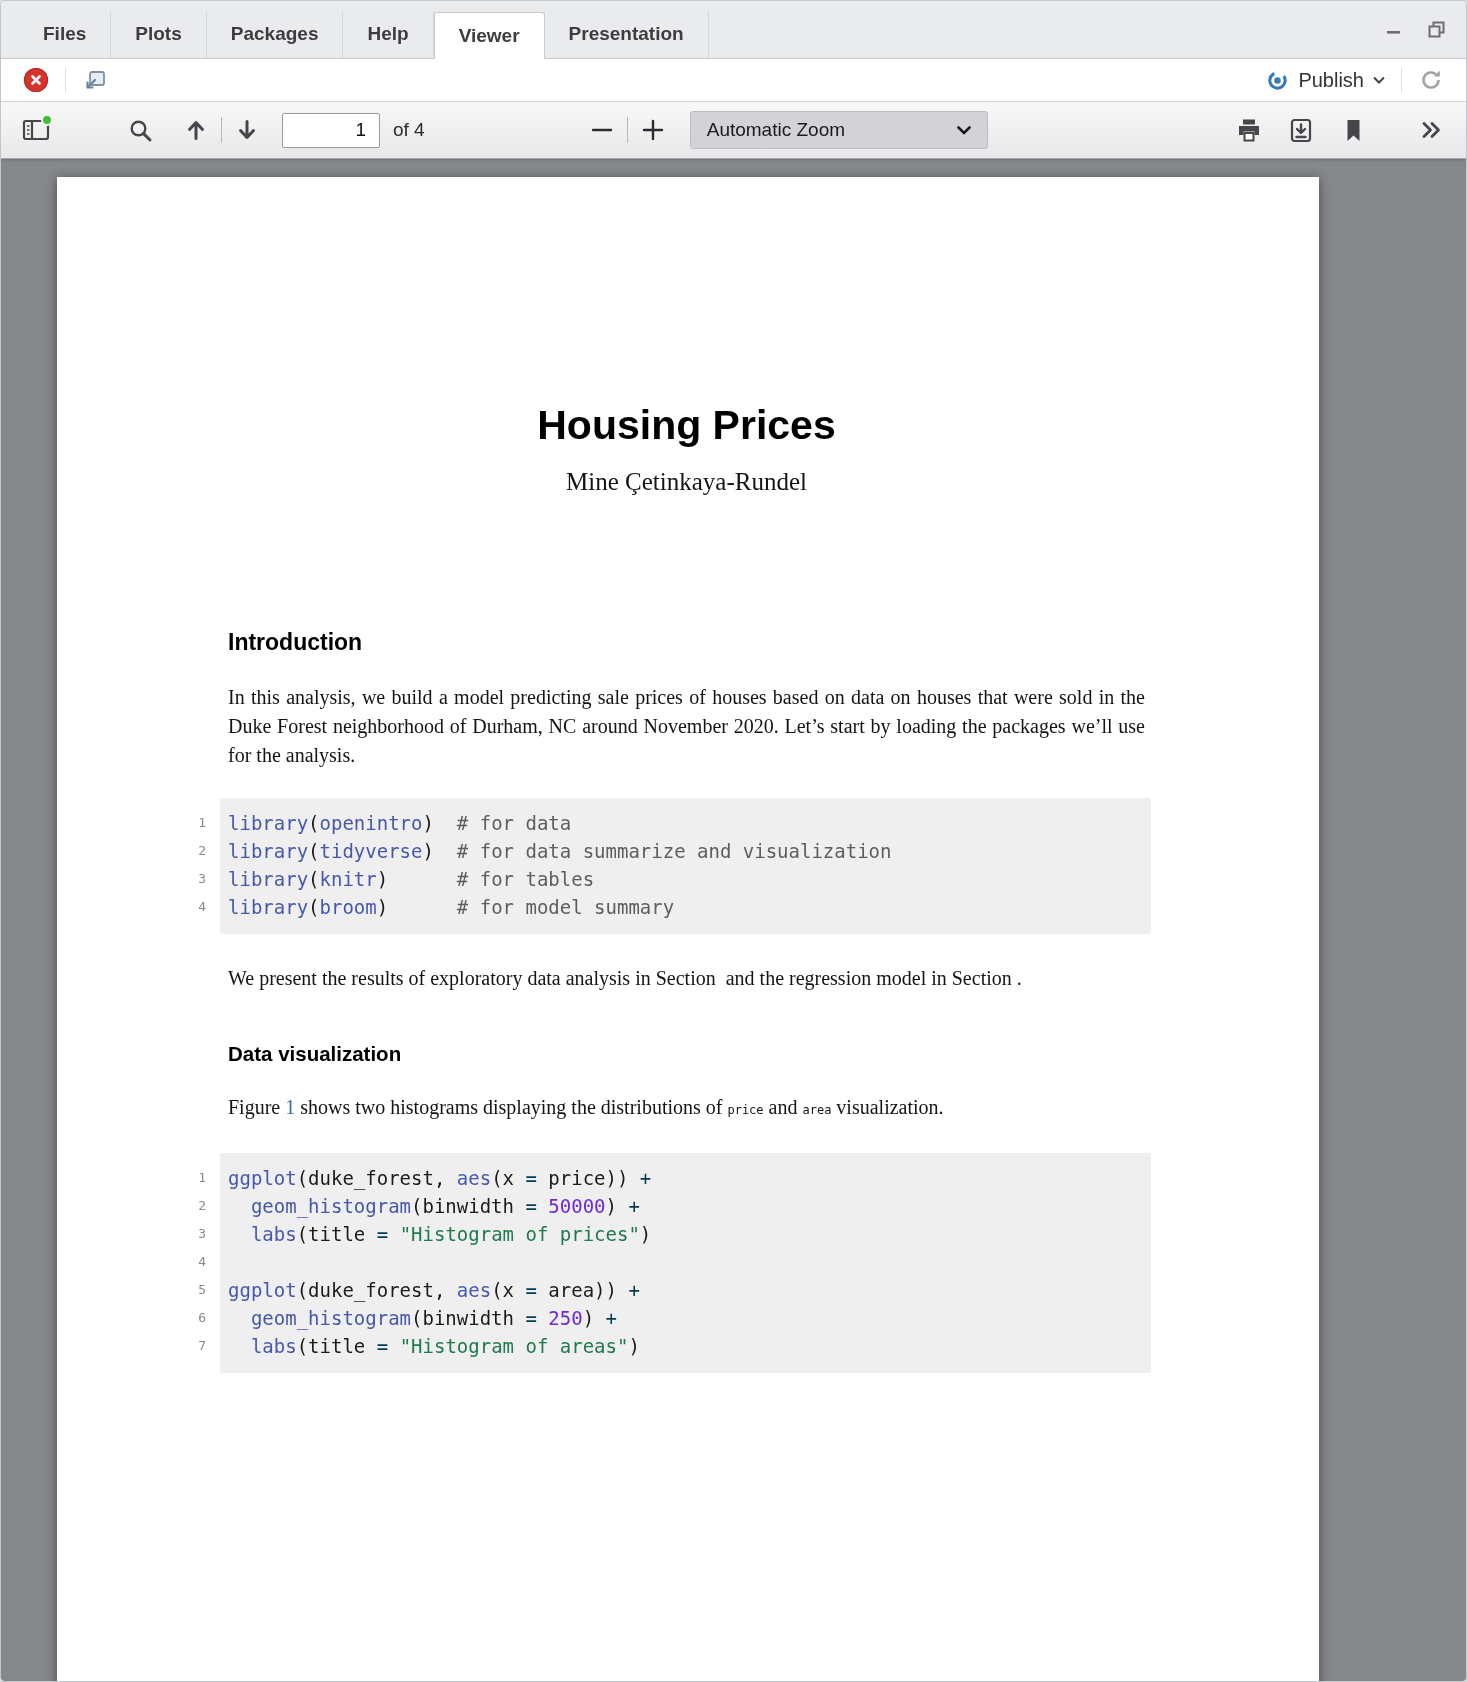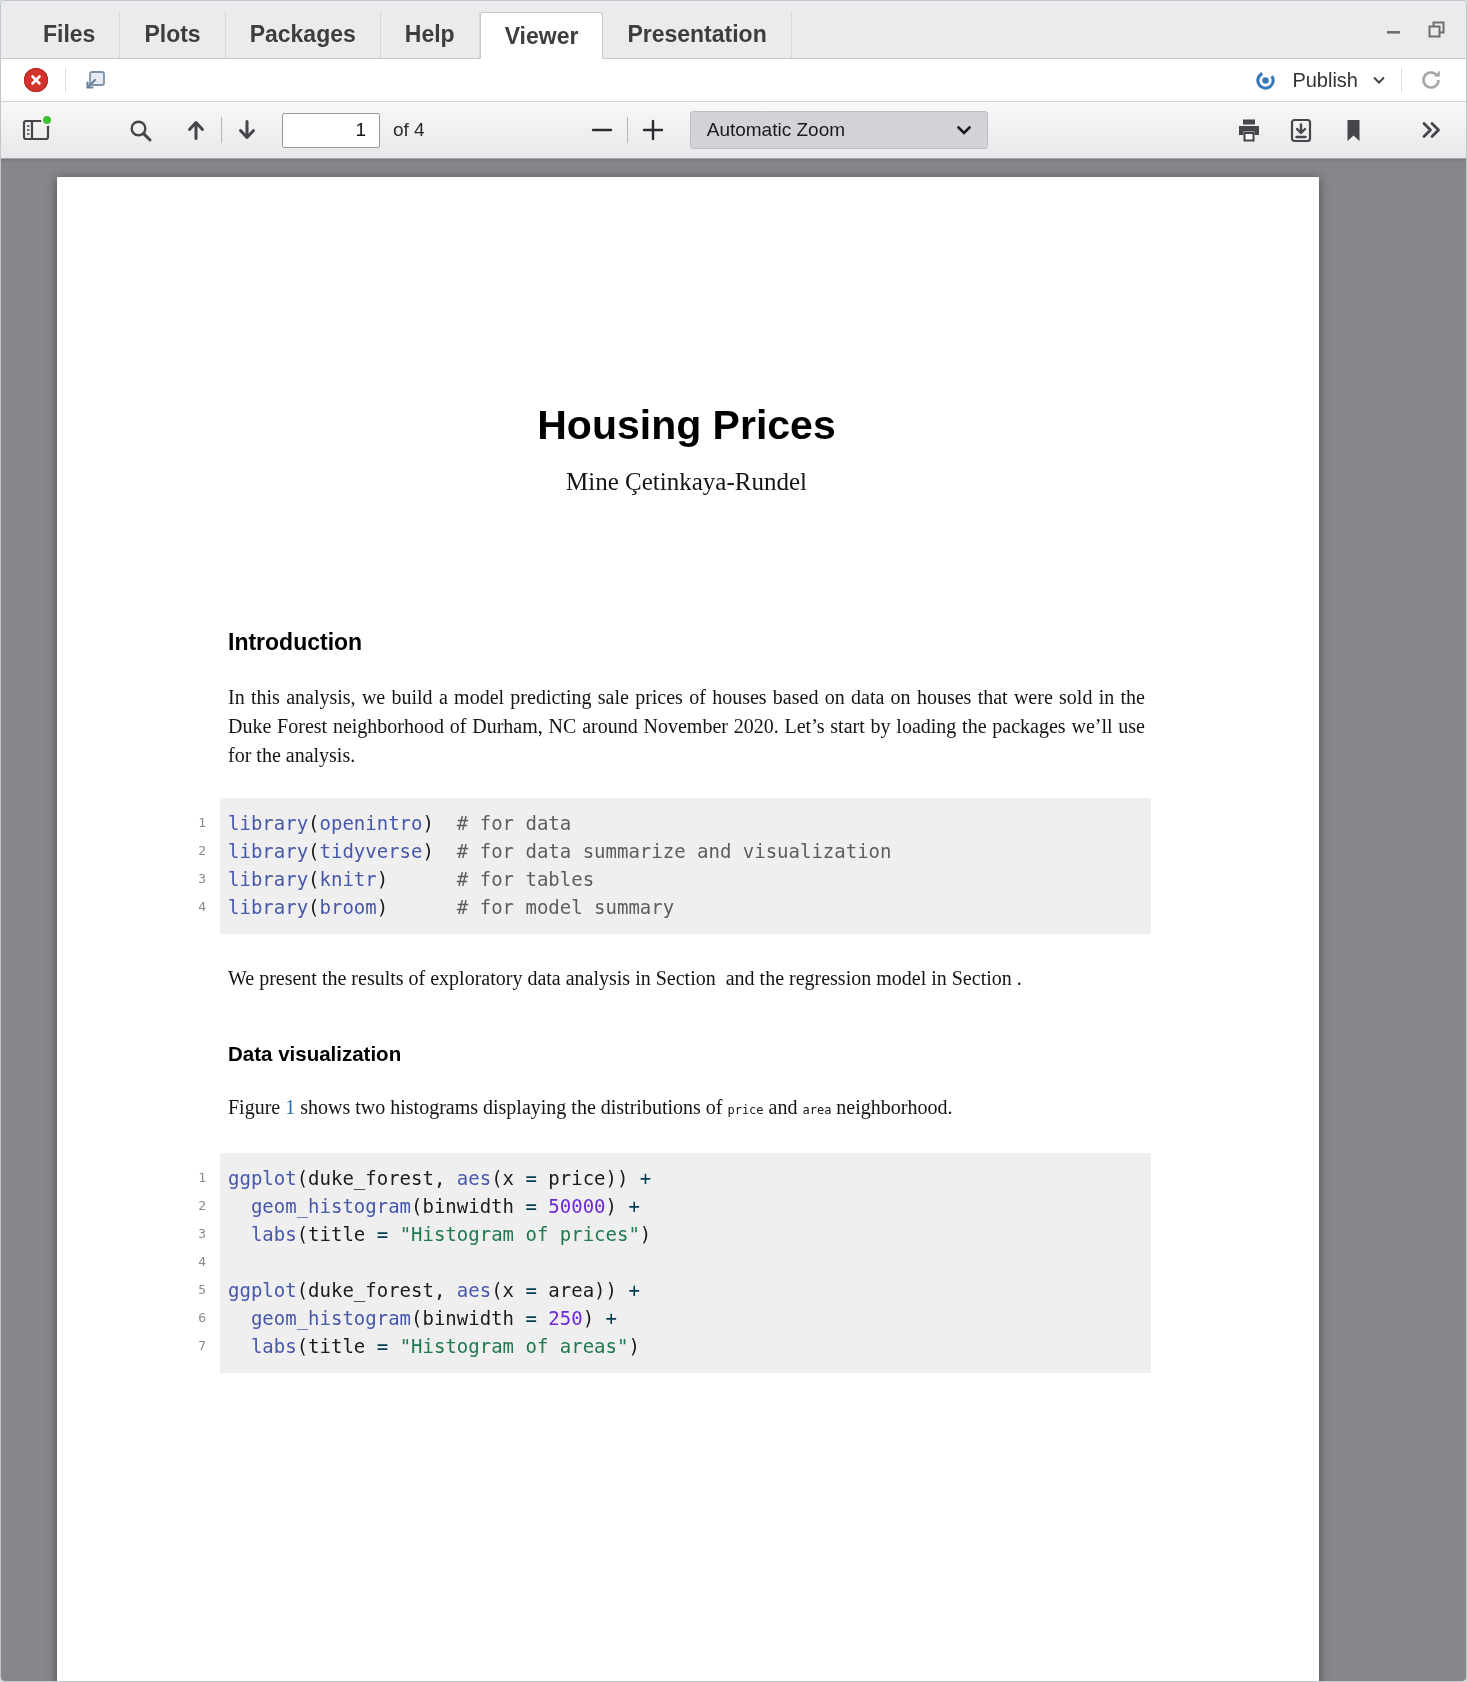--- a/index.html
+++ b/index.html
@@ -2,31 +2,31 @@
 <html><head>
 <meta charset="utf-8">
 <style>
   *{margin:0;padding:0;box-sizing:border-box;}
   body{font-family:"Liberation Sans",sans-serif;background:#d7dade;}
   .app{width:1467px;height:1682px;background:#fff;border:1px solid #c2c5c9;border-radius:5px;overflow:hidden;display:flex;flex-direction:column;}
 
   
   .tabbar{height:58px;background:#eaebed;display:flex;align-items:flex-end;padding-left:18px;border-bottom:1px solid #c8c9cc;position:relative;flex:0 0 auto;}
   .tabs{display:flex;align-items:flex-end;}
-  .tab{height:47px;line-height:46px;padding:0 24px;font-size:23px;font-weight:700;color:#3d3d3f;background:#eaebed;border-right:1px solid #d6d7da;white-space:nowrap;cursor:default;}
+  .tab{height:47px;line-height:46px;padding:0 24px;font-size:19px;font-weight:700;color:#3d3d3f;background:#eaebed;border-right:1px solid #d6d7da;white-space:nowrap;cursor:default;}
   .tab.active{background:#fff;border:1px solid #c8c9cc;border-bottom:1px solid #fff;margin-bottom:-1px;border-radius:3px 3px 0 0;}
   .win-controls{position:absolute;right:18px;top:16px;display:flex;gap:18px;align-items:center;}
 
   
   .vtoolbar{height:43px;background:#fff;border-bottom:1px solid #d9d9db;display:flex;align-items:center;padding:0 16px;flex:0 0 auto;}
   .icon-btn{display:flex;align-items:center;justify-content:center;width:38px;height:38px;background:none;border:0;padding:0;position:relative;cursor:pointer;}
   .close-circle{width:24px;height:24px;border-radius:50%;background:#d5332e;display:flex;align-items:center;justify-content:center;box-shadow:inset 0 0 0 1px #b4271f;}
   .vsep{width:1px;height:24px;background:#dedee0;margin:0 10px;}
   .vright{margin-left:auto;display:flex;align-items:center;}
-  .publish-btn{display:flex;align-items:center;gap:15px;background:none;border:0;cursor:pointer;padding:0 6px;}
+  .publish-btn{display:flex;align-items:center;gap:9px;background:none;border:0;cursor:pointer;padding:0 6px;}
   .publish-label{font-size:20px;color:#333;}
 
   
   .ptoolbar{height:57px;flex:0 0 auto;background:linear-gradient(#f8f8f9,#e8e8ea);border-bottom:1px solid #a3a3a8;box-shadow:0 1px 3px rgba(0,0,0,.18);display:flex;align-items:center;padding:0 16px;position:relative;z-index:2;}
   .pdivider{width:1px;height:26px;background:#b6b6bb;margin:0 6px;}
   .badge{position:absolute;top:3px;right:2px;width:12px;height:12px;border-radius:50%;background:#3ec12f;border:2px solid #f6f6f7;}
   .page-input{width:98px;height:35px;border:1px solid #999aa0;border-radius:2px;background:#fff;font-size:19px;text-align:right;padding:0 13px;font-family:"Liberation Sans",sans-serif;color:#111;}
   .of-label{font-size:19px;color:#2a2a2e;margin-left:13px;white-space:nowrap;}
   .zoom-select{height:38px;width:298px;background:#d3d3d7;border:1px solid #bdbdc3;border-radius:3px;display:flex;align-items:center;justify-content:space-between;padding:0 16px;font-size:19px;color:#1a1a1e;margin-left:18px;cursor:pointer;}
 
@@ -210,21 +210,21 @@
         <div class="doc-h1">Introduction</div>
         <p class="doc-p"><span>In this analysis, we build a model predicting sale prices of houses based on data on houses that were sold in the Duke Forest neighborhood of Durham, NC around November 2020. Let’s start by loading the packages we’ll use for the analysis.</span></p>
         <div class="codeblock">
           <div class="codeline"><span class="lineno">1</span><span class="linecontent"><span class="tok-fu">library</span><span class="tok-pl">(</span><span class="tok-fu">openintro</span><span class="tok-pl">)  </span><span class="tok-co"># for data</span></span></div>
           <div class="codeline"><span class="lineno">2</span><span class="linecontent"><span class="tok-fu">library</span><span class="tok-pl">(</span><span class="tok-fu">tidyverse</span><span class="tok-pl">)  </span><span class="tok-co"># for data summarize and visualization</span></span></div>
           <div class="codeline"><span class="lineno">3</span><span class="linecontent"><span class="tok-fu">library</span><span class="tok-pl">(</span><span class="tok-fu">knitr</span><span class="tok-pl">)      </span><span class="tok-co"># for tables</span></span></div>
           <div class="codeline"><span class="lineno">4</span><span class="linecontent"><span class="tok-fu">library</span><span class="tok-pl">(</span><span class="tok-fu">broom</span><span class="tok-pl">)      </span><span class="tok-co"># for model summary</span></span></div>
         </div>
         <p class="doc-p"><span>We present the results of exploratory data analysis in Section&nbsp; and the regression model in Section&nbsp;.</span></p>
         <div class="doc-h2">Data visualization</div>
-        <p class="doc-p"><span>Figure </span><a class="doc-link">1</a><span> shows two histograms displaying the distributions of </span><code class="inline-code">price</code><span> and </span><code class="inline-code">area</code><span> neighborhood.</span></p>
+        <p class="doc-p"><span>Figure </span><a class="doc-link">1</a><span> shows two histograms displaying the distributions of </span><code class="inline-code">price</code><span> and </span><code class="inline-code">area</code><span> visualization.</span></p>
         <div class="codeblock">
           <div class="codeline"><span class="lineno">1</span><span class="linecontent"><span class="tok-fu">ggplot</span><span class="tok-pl">(duke_forest, </span><span class="tok-fu">aes</span><span class="tok-pl">(x </span><span class="tok-ot">=</span><span class="tok-pl"> price)) </span><span class="tok-ot">+</span></span></div>
           <div class="codeline"><span class="lineno">2</span><span class="linecontent"><span class="tok-pl">  </span><span class="tok-fu">geom_histogram</span><span class="tok-pl">(binwidth </span><span class="tok-ot">=</span><span class="tok-pl"> </span><span class="tok-dv">50000</span><span class="tok-pl">) </span><span class="tok-ot">+</span></span></div>
           <div class="codeline"><span class="lineno">3</span><span class="linecontent"><span class="tok-pl">  </span><span class="tok-fu">labs</span><span class="tok-pl">(title </span><span class="tok-ot">=</span><span class="tok-pl"> </span><span class="tok-st">"Histogram of prices"</span><span class="tok-pl">)</span></span></div>
           <div class="codeline"><span class="lineno">4</span><span class="linecontent">&nbsp;</span></div>
           <div class="codeline"><span class="lineno">5</span><span class="linecontent"><span class="tok-fu">ggplot</span><span class="tok-pl">(duke_forest, </span><span class="tok-fu">aes</span><span class="tok-pl">(x </span><span class="tok-ot">=</span><span class="tok-pl"> area)) </span><span class="tok-ot">+</span></span></div>
           <div class="codeline"><span class="lineno">6</span><span class="linecontent"><span class="tok-pl">  </span><span class="tok-fu">geom_histogram</span><span class="tok-pl">(binwidth </span><span class="tok-ot">=</span><span class="tok-pl"> </span><span class="tok-dv">250</span><span class="tok-pl">) </span><span class="tok-ot">+</span></span></div>
           <div class="codeline"><span class="lineno">7</span><span class="linecontent"><span class="tok-pl">  </span><span class="tok-fu">labs</span><span class="tok-pl">(title </span><span class="tok-ot">=</span><span class="tok-pl"> </span><span class="tok-st">"Histogram of areas"</span><span class="tok-pl">)</span></span></div>
         </div>
       </div>

